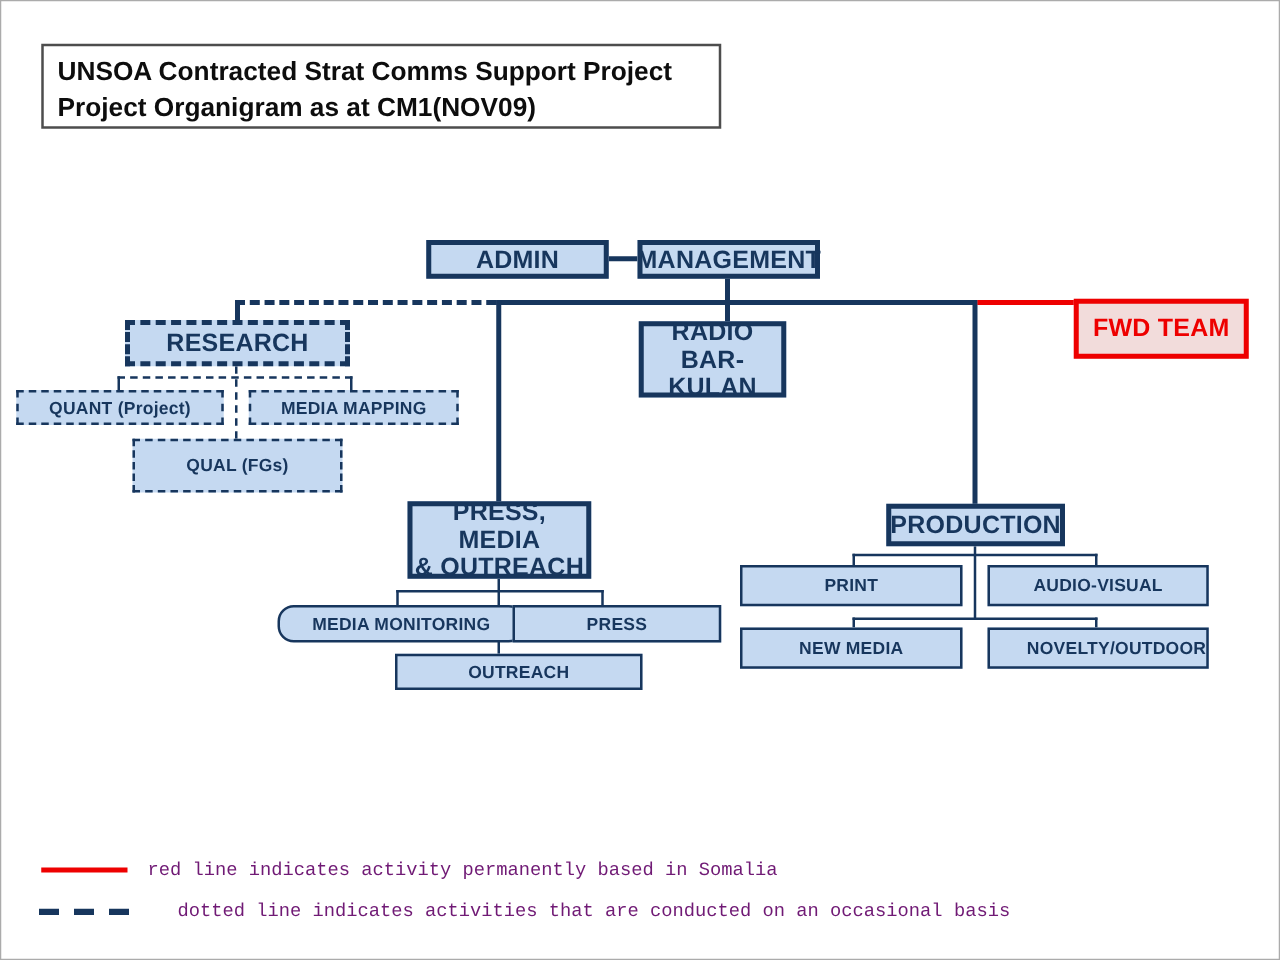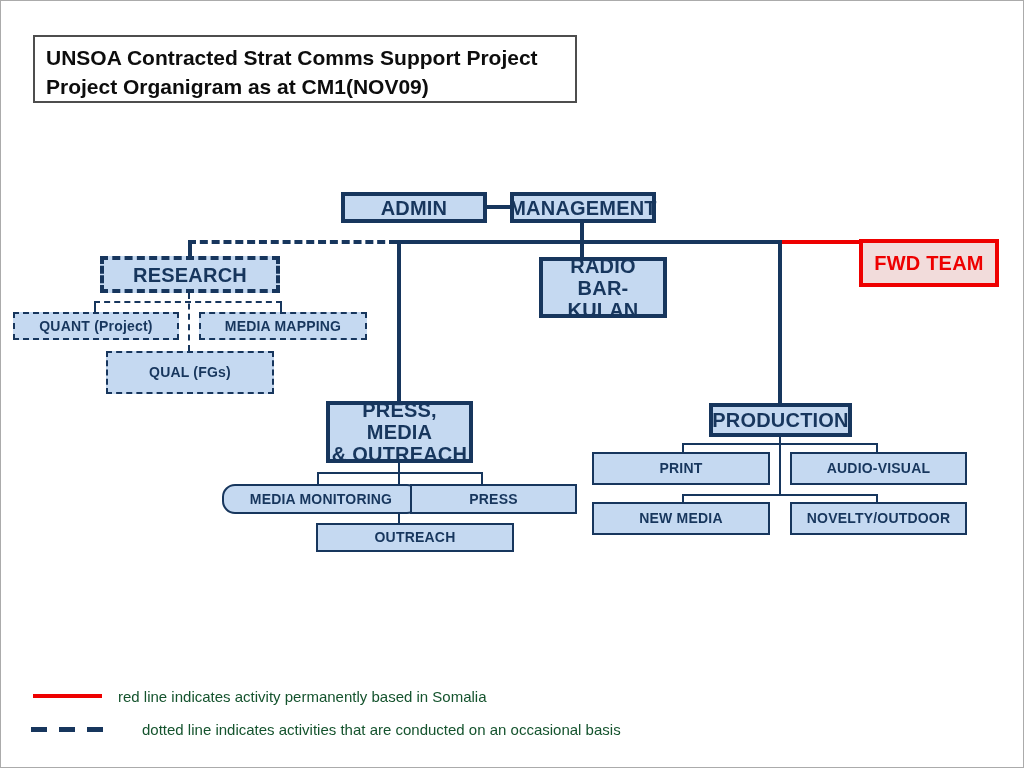--- a/index.html
+++ b/index.html
@@ -26,21 +26,21 @@
   .node.dashed { border-style:dashed; }
   .node.red { border-color:#ee0000; background:#f2dcdb; color:#ee0000; }
   .line { position:absolute; background:#17365d; }
   .line.red { background:#ee0000; }
   .line.thin { background:#17365d; }
   .dash-h { position:absolute; height:0; border-top:4px dashed #17365d; }
   .dash-v { position:absolute; width:0; border-left:4px dashed #17365d; }
   .dash-h.thin { border-top-width:2px; }
   .dash-v.thin { border-left-width:2px; }
   .legend-text {
-    position:absolute; font-size:15px; color:#14532d; line-height:17px;
+    position:absolute; font-size:15px; color:#701a75; line-height:17px;font-family:Liberation Mono, monospace;
   }
   .legend-red-line { position:absolute; left:33px; top:694px; width:69px; height:4px; background:#ee0000; }
   .legend-dash-line {
     position:absolute; left:31px; top:727px; width:74px; height:5px;
     background:repeating-linear-gradient(90deg,#17365d 0 16px,transparent 16px 28px);
   }
 </style>
 </head>
 <body>
 
@@ -81,21 +81,21 @@
   <div class="line thin" style="left:682px; top:494px; width:196px; height:2px;"></div>
   <div class="line thin" style="left:682px; top:494px; width:2px; height:8px;"></div>
   <div class="line thin" style="left:876px; top:494px; width:2px; height:8px;"></div>
 
   <div class="node thick" style="left:341px; top:192px; width:146px; height:31px;">
     <span>ADMIN</span>
   </div>
   <div class="node thick" style="left:510px; top:192px; width:146px; height:31px;">
     <span>MANAGEMENT</span>
   </div>
-  <div class="node thick" style="left:511px; top:257px; width:128px; height:61px;margin-left:28px;">
+  <div class="node thick" style="left:511px; top:257px; width:118px; height:61px;">
     <span>RADIO</span>
     <span>BAR-KULAN</span>
   </div>
   <div class="node thick dashed" style="left:100px; top:256px; width:180px; height:37px;">
     <span>RESEARCH</span>
   </div>
   <div class="node thick red" style="left:859px; top:239px; width:140px; height:48px;">
     <span>FWD TEAM</span>
   </div>
 
@@ -128,21 +128,21 @@
   </div>
   <div class="node" style="left:592px; top:452px; width:178px; height:33px;">
     <span>PRINT</span>
   </div>
   <div class="node" style="left:790px; top:452px; width:177px; height:33px;">
     <span>AUDIO-VISUAL</span>
   </div>
   <div class="node" style="left:592px; top:502px; width:178px; height:33px;">
     <span>NEW MEDIA</span>
   </div>
-  <div class="node" style="left:790px; top:502px; width:177px; height:33px;">
+  <div class="node" style="left:790px; top:502px; width:177px; height:33px;align-items:flex-end;">
     <span>NOVELTY/OUTDOOR</span>
   </div>
 
   <div class="legend-red-line"></div>
   <div class="legend-text" style="left:118px; top:688px;">red line indicates activity permanently based in Somalia</div>
   <div class="legend-dash-line"></div>
   <div class="legend-text" style="left:118px; top:721px;margin-left:24px;">dotted line indicates activities that are conducted on an occasional basis</div>
 
 </div>
 

